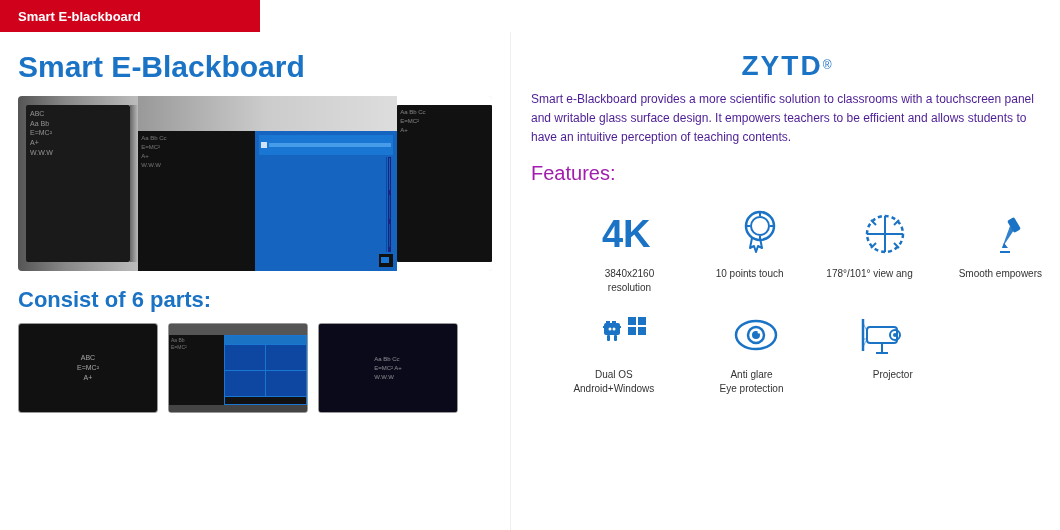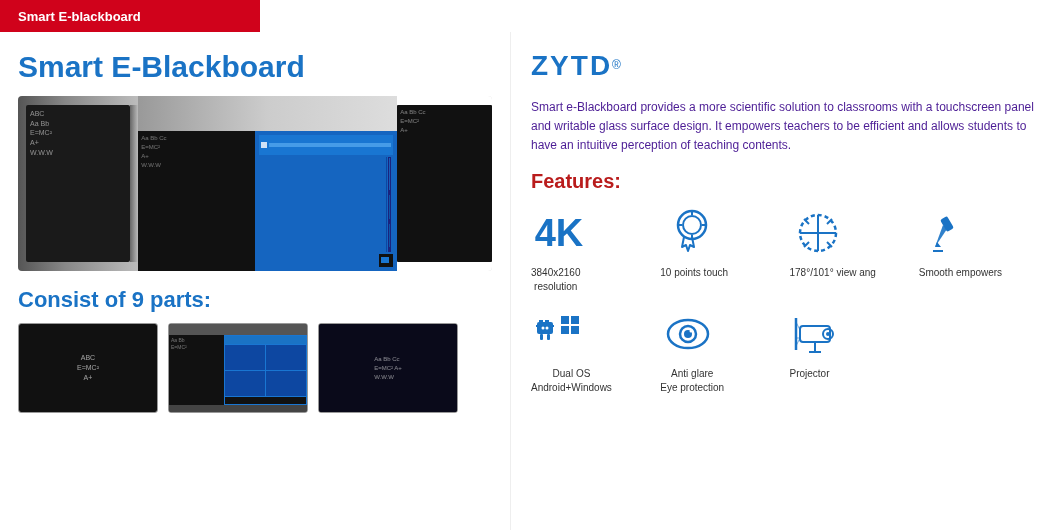--- a/index.html
+++ b/index.html
@@ -158,22 +158,22 @@
 
     
     .right-panel {
       flex: 1;
       padding: 18px 18px 10px 20px;
       border-left: 1px solid #eee;
     }
 
     .logo-area {
       display: flex;
-      justify-content: flex-start;
-      margin-bottom: 16px;
+      justify-content: center;
+      margin-bottom: 8px;
     }
     .logo-text {
       font-size: 28px;
       font-weight: bold;
       color: #1a73c5;
       letter-spacing: 2px;
       font-family: 'Arial Black', sans-serif;
     }
     .logo-reg {
       font-size: 12px;
@@ -183,36 +183,36 @@
 
     .description {
       font-size: 12px;
       line-height: 1.6;
       color: #4c1d95;
       margin-bottom: 14px;
     }
 
     .features-title {
       font-size: 20px;
-      font-weight: bold;
-      color: #b91c1c;
-      margin-bottom: 12px;
+      font-weight: normal;
+      color: #a21caf;
+      margin-bottom: 21px;
     }
 
     .features-grid {
       display: grid;
       grid-template-columns: repeat(4, 1fr);
       row-gap: 12px;
       column-gap: 6px;
     }
 
     .feature-item {
       display: flex;
       flex-direction: column;
-      align-items: flex-start;
+      align-items: flex-end;
       text-align: center;
     }
 
     .feature-icon {
       width: 56px;
       height: 56px;
       display: flex;
       align-items: center;
       justify-content: center;
       margin-bottom: 5px;
@@ -302,21 +302,21 @@
         </div>
 
         <div style="width:20%;height:90%;background:#111;flex-shrink:0;border-radius:1px;">
           <div style="color:rgba(255,255,255,0.45);font-size:6px;padding:3px;line-height:1.5;">
             Aa Bb Cc<br>E=MC²<br>A+
           </div>
         </div>
       </div>
     </div>
 
-    <div class="consist-title">Consist of 9 parts:</div>
+    <div class="consist-title">Consist of 6 parts:</div>
 
     <div class="parts-row">
 
       <div class="part-img part1">
         <div class="part-blackboard">
           <div class="chalk-text">ABC<br>E=MC²<br>A+</div>
         </div>
       </div>
 
       <div class="part-img part2">

